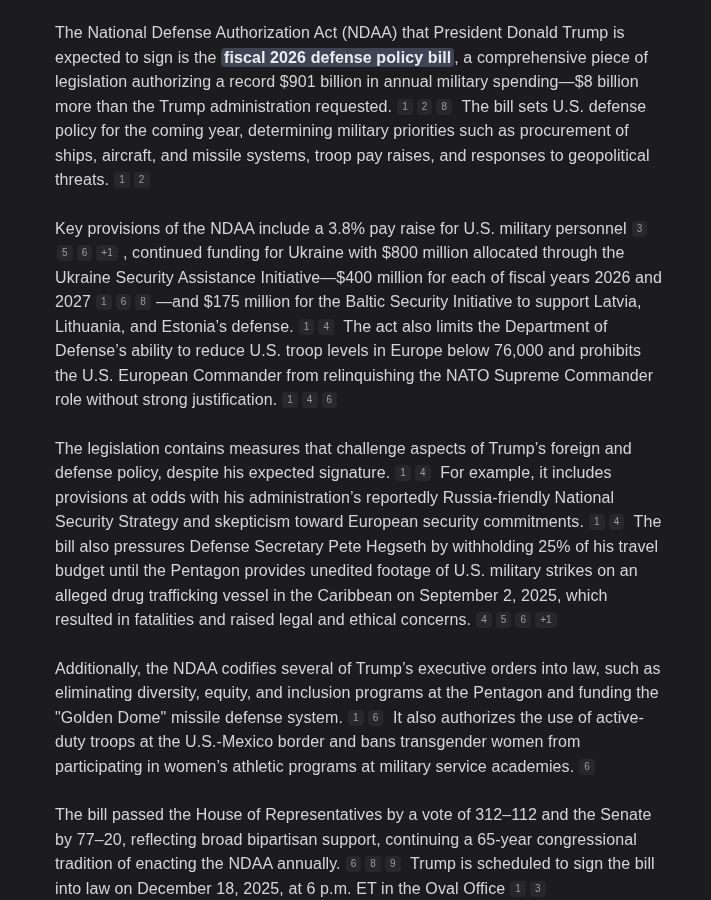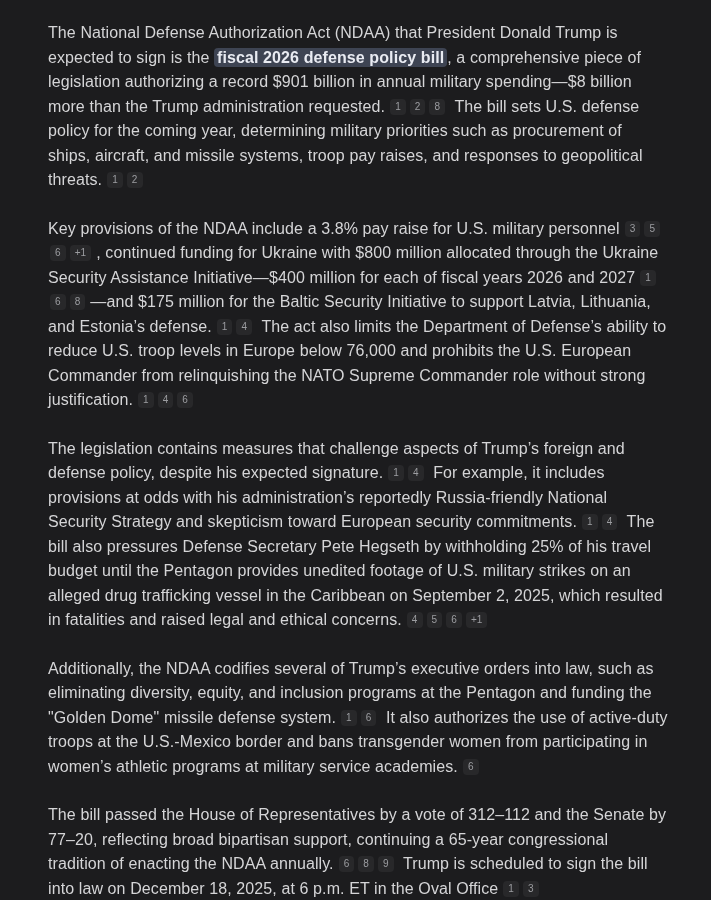--- a/index.html
+++ b/index.html
@@ -14,21 +14,21 @@
     font-family: "Liberation Sans", "DejaVu Sans", sans-serif;
   }
   .answer {
     padding: 21px 43px 0 43px;
     color: #d5d5d7;
     font-size: 16px;
     line-height: 24.5px;
     letter-spacing: 0.1px;
   }
   .para {
-    margin: 0 0 24px 5px;
+    margin: 0 0 24px 12px;
   }
   .highlight {
     background: #3e4453;
     color: #e9ebf2;
     font-weight: 700;
     border-radius: 4px;
     padding: 1px 3px;
     cursor: pointer;
   }
   .cite-group {

